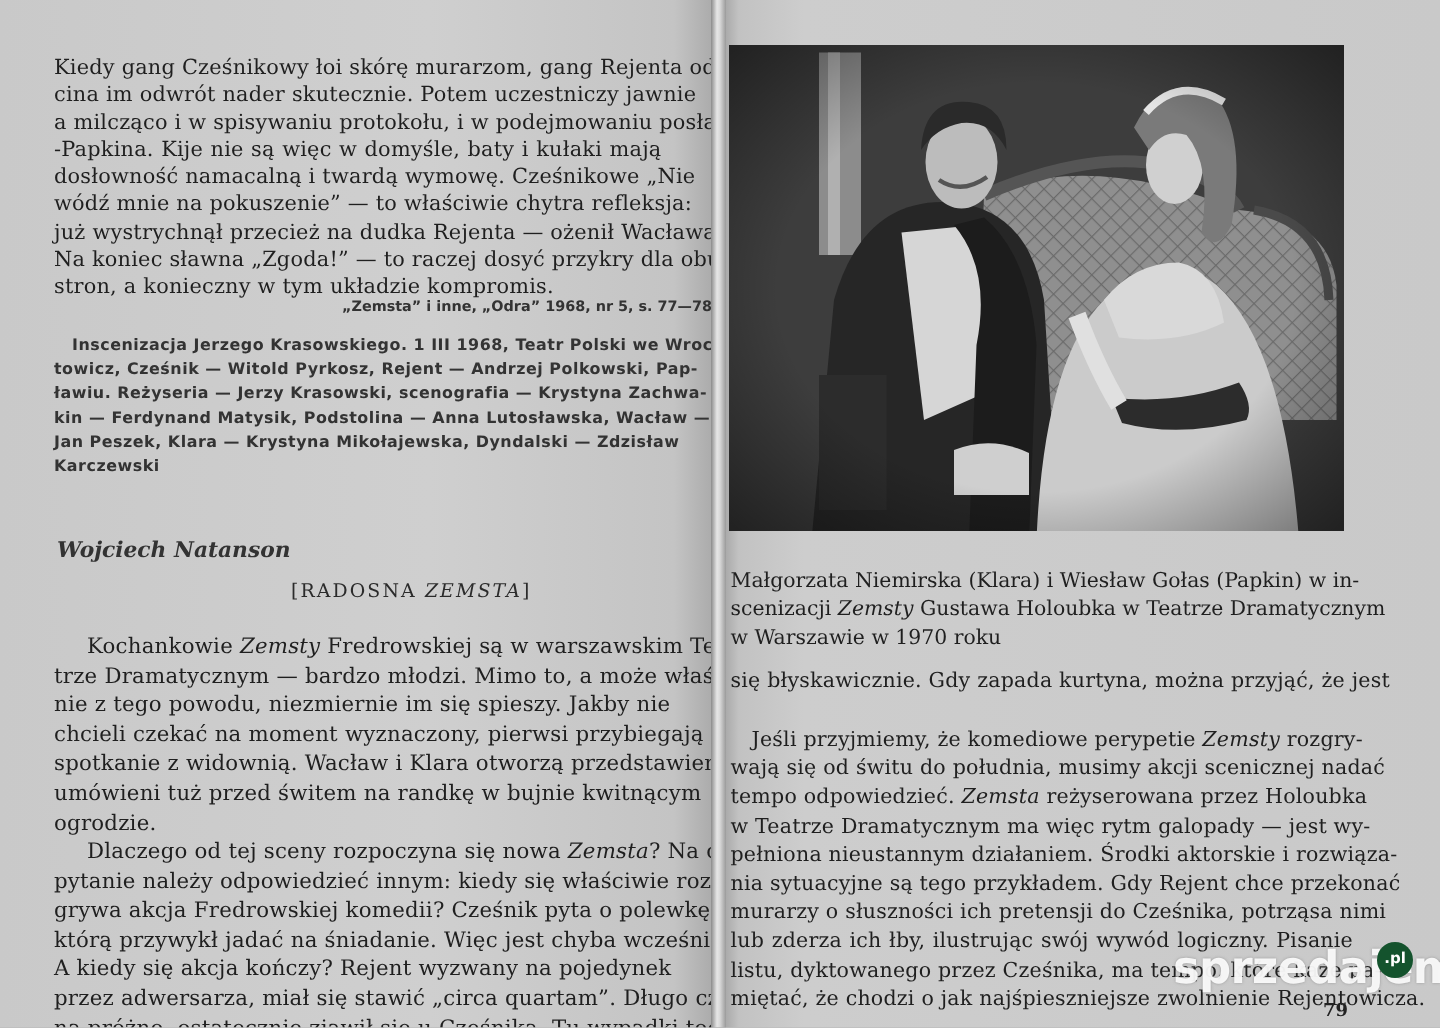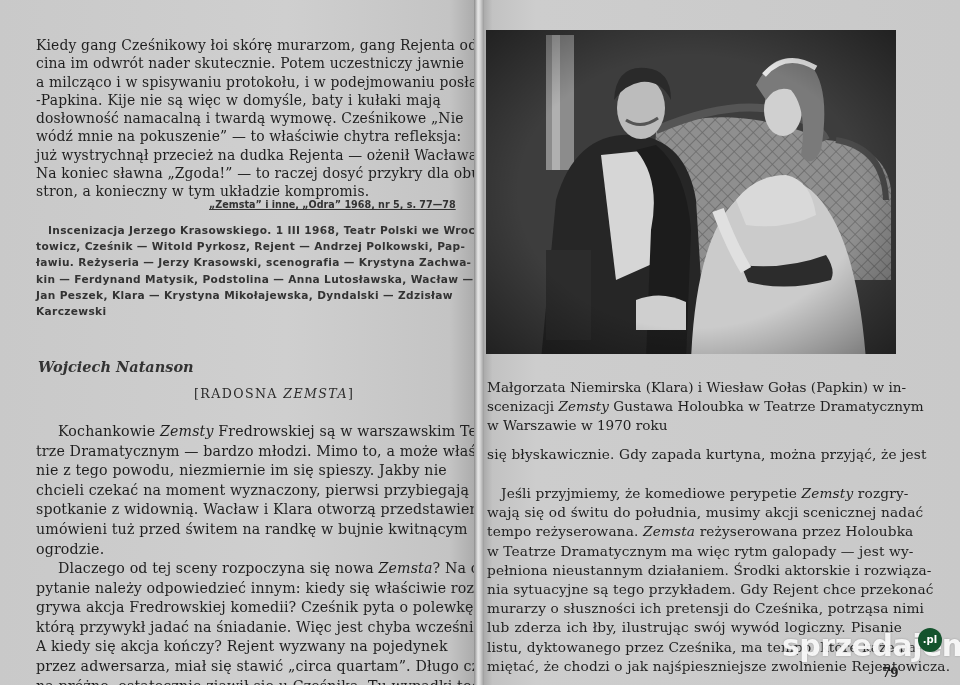--- a/index.html
+++ b/index.html
@@ -61,21 +61,21 @@
     <span class="line">cina im odwrót nader skutecznie. Potem uczestniczy jawnie</span>
     <span class="line">a milcząco i w spisywaniu protokołu, i w podejmowaniu posła-</span>
     <span class="line">-Papkina. Kije nie są więc w domyśle, baty i kułaki mają</span>
     <span class="line">dosłowność namacalną i twardą wymowę. Cześnikowe „Nie</span>
     <span class="line">wódź mnie na pokuszenie” — to właściwie chytra refleksja:</span>
     <span class="line">już wystrychnął przecież na dudka Rejenta — ożenił Wacława...</span>
     <span class="line">Na koniec sławna „Zgoda!” — to raczej dosyć przykry dla obu</span>
     <span class="line last">stron, a konieczny w tym układzie kompromis.</span>
   </div>
 
-  <div class="source" style="left:209px; top:199px;text-decoration:underline;">„Zemsta” i inne, „Odra” 1968, nr 5, s. 77—78</div>
+  <div class="source" style="left:228px; top:199px;">„Zemsta” i inne, „Odra” 1968, nr 5, s. 77—78</div>
 
   <div class="para small-text" style="left:36px; top:222px; width:405px;">
     <span class="line" style="padding-left:12px;">Inscenizacja Jerzego Krasowskiego. 1 III 1968, Teatr Polski we Wroc-</span>
     <span class="line">towicz, Cześnik — Witold Pyrkosz, Rejent — Andrzej Polkowski, Pap-</span>
     <span class="line">ławiu. Reżyseria — Jerzy Krasowski, scenografia — Krystyna Zachwa-</span>
     <span class="line">kin — Ferdynand Matysik, Podstolina — Anna Lutosławska, Wacław —</span>
     <span class="line">Jan Peszek, Klara — Krystyna Mikołajewska, Dyndalski — Zdzisław</span>
     <span class="line last">Karczewski</span>
   </div>
 
@@ -156,21 +156,21 @@
   <span class="line last">w Warszawie w 1970 roku</span>
 </div>
 
 <div class="para body-text" style="left:487px; top:445px; width:415px; font-size:13.7px; line-height:19.2px;">
   <span class="line">się błyskawicznie. Gdy zapada kurtyna, można przyjąć, że jest</span>
 </div>
 
 <div class="para body-text" style="left:487px; top:484px; width:415px; font-size:13.7px; line-height:19.2px;">
   <span class="line indent" style="padding-left:14px;"><span>Jeśli przyjmiemy, że komediowe perypetie </span><em>Zemsty</em><span> rozgry-</span></span>
   <span class="line">wają się od świtu do południa, musimy akcji scenicznej nadać</span>
-  <span class="line"><span>tempo reżyserowana. </span><em>Zemsta</em><span> reżyserowana przez Holoubka</span></span>
+  <span class="line"><span>tempo odpowiedzieć. </span><em>Zemsta</em><span> reżyserowana przez Holoubka</span></span>
   <span class="line">w Teatrze Dramatycznym ma więc rytm galopady — jest wy-</span>
   <span class="line">pełniona nieustannym działaniem. Środki aktorskie i rozwiąza-</span>
   <span class="line">nia sytuacyjne są tego przykładem. Gdy Rejent chce przekonać</span>
   <span class="line">murarzy o słuszności ich pretensji do Cześnika, potrząsa nimi</span>
   <span class="line">lub zderza ich łby, ilustrując swój wywód logiczny. Pisanie</span>
   <span class="line">listu, dyktowanego przez Cześnika, ma tempo, które każe pa-</span>
   <span class="line">miętać, że chodzi o jak najśpieszniejsze zwolnienie Rejentowicza.</span>
 </div>
 
 <div class="page-number">79</div>

